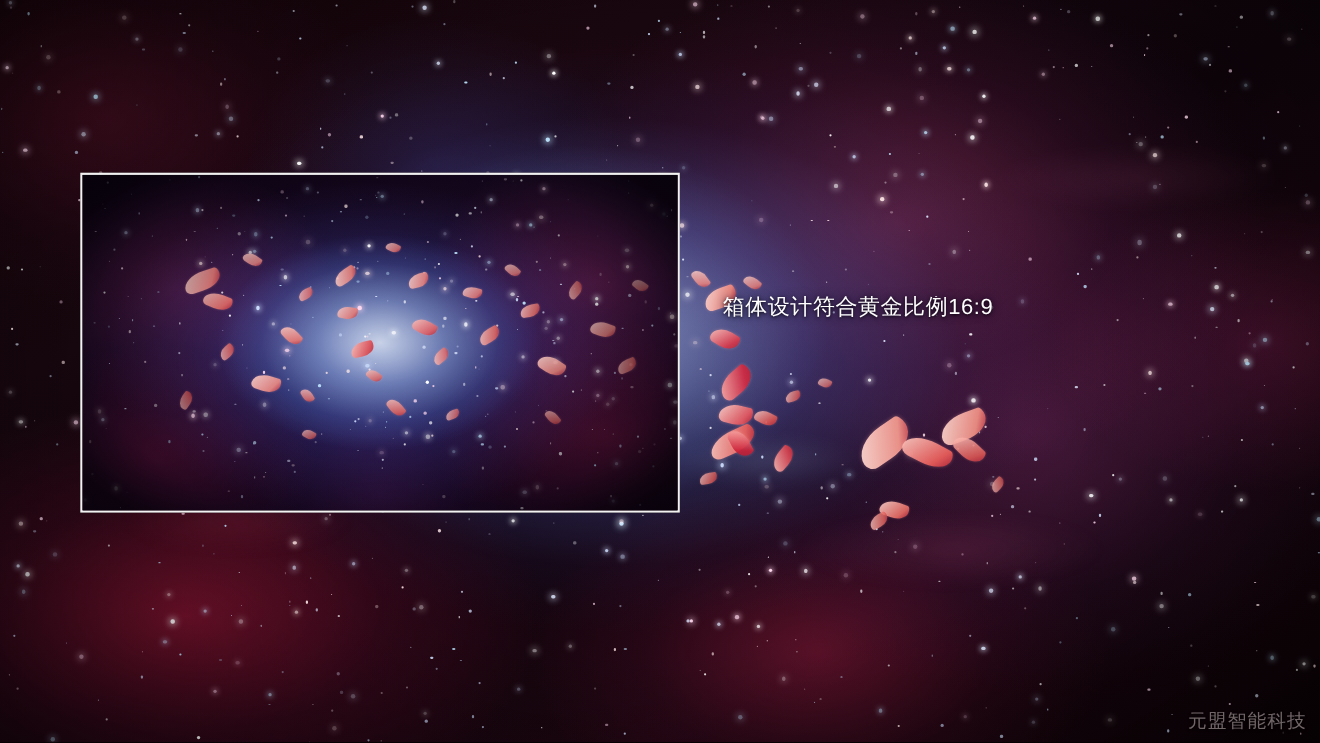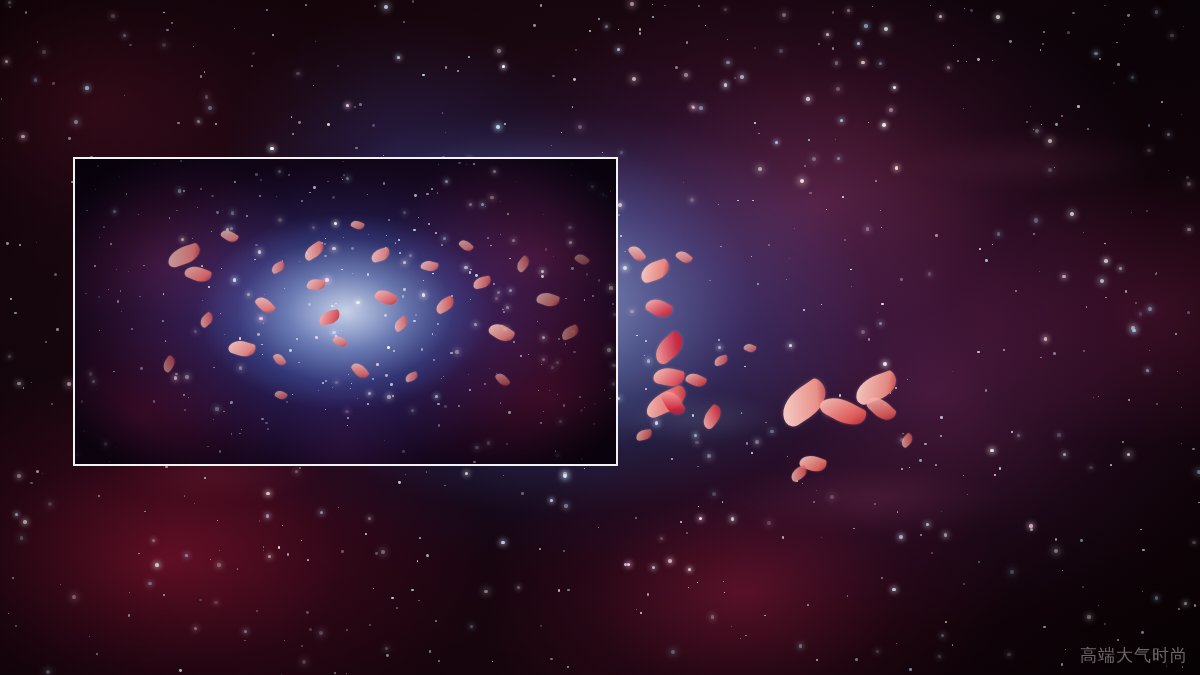--- a/index.html
+++ b/index.html
@@ -1222,16 +1222,17 @@
           <span class="petal" style="left:86px;top:200px;width:16px;height:10px;transform:rotate(-55deg);opacity:0.78;background:linear-gradient(120deg, #ffccc4 0%, #e2605c 72%, #b02338 100%);box-shadow:0 0 2px rgba(255,180,180,0.35);"></span>
           <span class="petal" style="left:200px;top:232px;width:12px;height:8px;transform:rotate(30deg);opacity:0.72;background:linear-gradient(120deg, #ffcfc8 0%, #e56a63 72%, #b02338 100%);box-shadow:0 0 2px rgba(255,180,180,0.35);"></span>
           <span class="petal" style="left:330px;top:214px;width:13px;height:8px;transform:rotate(-18deg);opacity:0.74;background:linear-gradient(120deg, #ffd2ca 0%, #e8706a 72%, #b02338 100%);box-shadow:0 0 2px rgba(255,180,180,0.35);"></span>
           <span class="petal" style="left:420px;top:216px;width:15px;height:9px;transform:rotate(52deg);opacity:0.76;background:linear-gradient(120deg, #ffcdc5 0%, #e36761 72%, #b02338 100%);box-shadow:0 0 2px rgba(255,180,180,0.35);"></span>
         </div>
       <div id="display-vignette"></div>
     </div>
   </div>
 
   <div id="body-copy">
+    <div class="line">箱体设计符合黄金比例16:9</div>
   </div>
 
-  <div id="watermark">高端大气时尚</div>
+  <div id="watermark">元盟智能科技</div>
 </div>
 
 </body></html>

